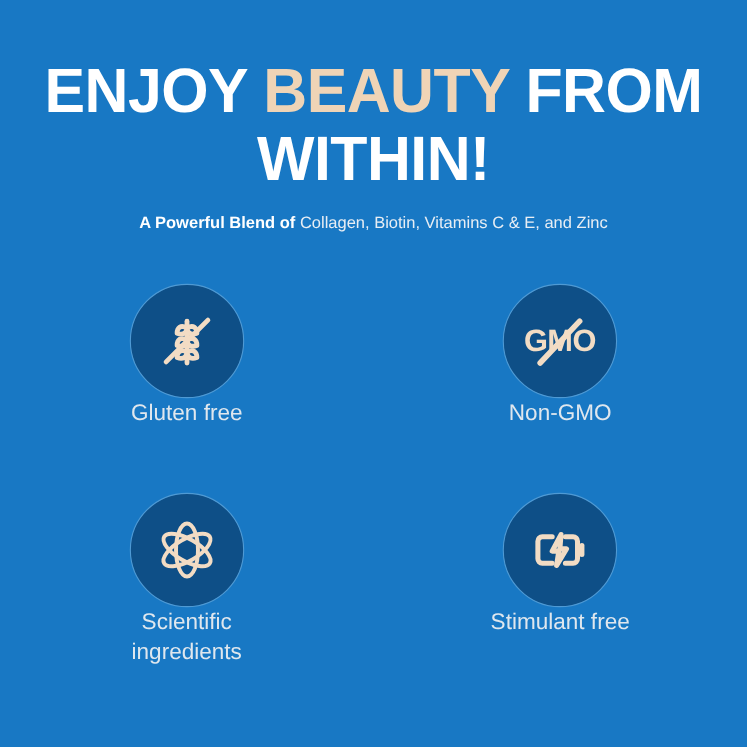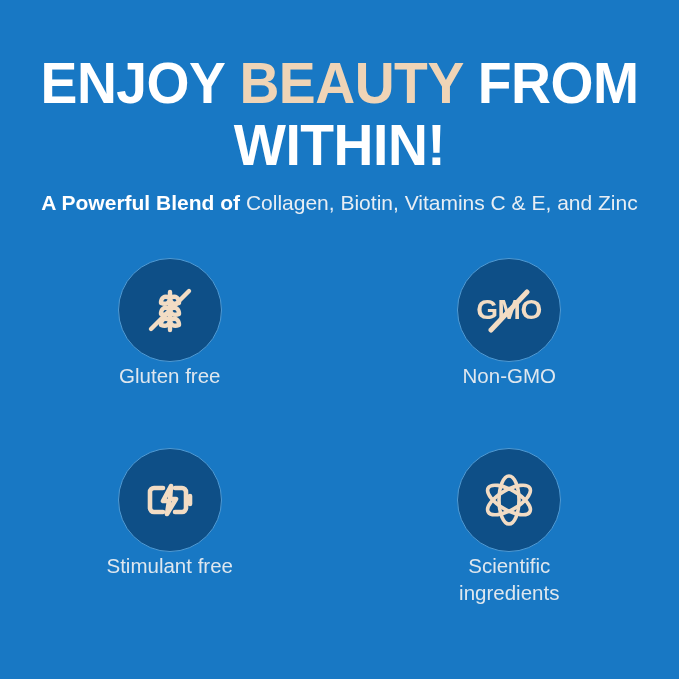--- a/index.html
+++ b/index.html
@@ -46,21 +46,21 @@
     color: #efd4b6;
   }
 
   
   .subtitle {
     position: absolute;
     top: 190px;
     left: 0;
     width: 679px;
     text-align: center;
-    font-size: 21px;
+    font-size: 15px;
     line-height: 26px;
     color: #ffffff;
     white-space: nowrap;
   }
   .subtitle .sub-strong {
     font-weight: bold;
     color: #ffffff;
   }
   .subtitle .sub-regular {
     font-weight: normal;
@@ -148,39 +148,39 @@
         <svg width="70" height="64" viewBox="0 0 70 64">
           <text x="35" y="41" text-anchor="middle" font-family="Liberation Sans, sans-serif" font-size="28" font-weight="bold" letter-spacing="-0.5" fill="#f2dcc4">GMO</text>
           <path d="M17 52 L53 14" stroke="#f2dcc4" stroke-width="5" stroke-linecap="round" fill="none"></path>
         </svg>
       </div>
       <div class="badge-label">Non-GMO</div>
     </div>
 
     <div class="badge badge-row2">
       <div class="badge-circle">
+        <svg width="64" height="64" viewBox="0 0 64 64" fill="none" stroke="#f2dcc4" stroke-width="3.6">
+          <ellipse cx="32" cy="32" rx="10" ry="24"></ellipse>
+          <ellipse cx="32" cy="32" rx="10" ry="24" transform="rotate(60 32 32)"></ellipse>
+          <ellipse cx="32" cy="32" rx="10" ry="24" transform="rotate(120 32 32)"></ellipse>
+        </svg>
+      </div>
+      <div class="badge-label">Scientific ingredients</div>
+    </div>
+
+    <div class="badge badge-row2">
+      <div class="badge-circle">
         <svg width="64" height="64" viewBox="0 0 64 64" fill="none" stroke="#f2dcc4" stroke-width="4.6" stroke-linecap="round" stroke-linejoin="round">
 
           <path d="M25 20 L16 20 C13.8 20 12 21.8 12 24 L12 40 C12 42.2 13.8 44 16 44 L25 44"></path>
 
           <path d="M37 20 L44 20 C46.2 20 48 21.8 48 24 L48 40 C48 42.2 46.2 44 44 44 L37 44"></path>
 
           <path d="M52 28 L52 36"></path>
 
           <path d="M33 18 L25 33 L31 33 L29 46 L38 31 L32 31 Z"></path>
         </svg>
       </div>
       <div class="badge-label">Stimulant free</div>
     </div>
 
-    <div class="badge badge-row2">
-      <div class="badge-circle">
-        <svg width="64" height="64" viewBox="0 0 64 64" fill="none" stroke="#f2dcc4" stroke-width="3.6">
-          <ellipse cx="32" cy="32" rx="10" ry="24"></ellipse>
-          <ellipse cx="32" cy="32" rx="10" ry="24" transform="rotate(60 32 32)"></ellipse>
-          <ellipse cx="32" cy="32" rx="10" ry="24" transform="rotate(120 32 32)"></ellipse>
-        </svg>
-      </div>
-      <div class="badge-label">Scientific ingredients</div>
-    </div>
-
   </div>
 </div>
 
 </body></html>

